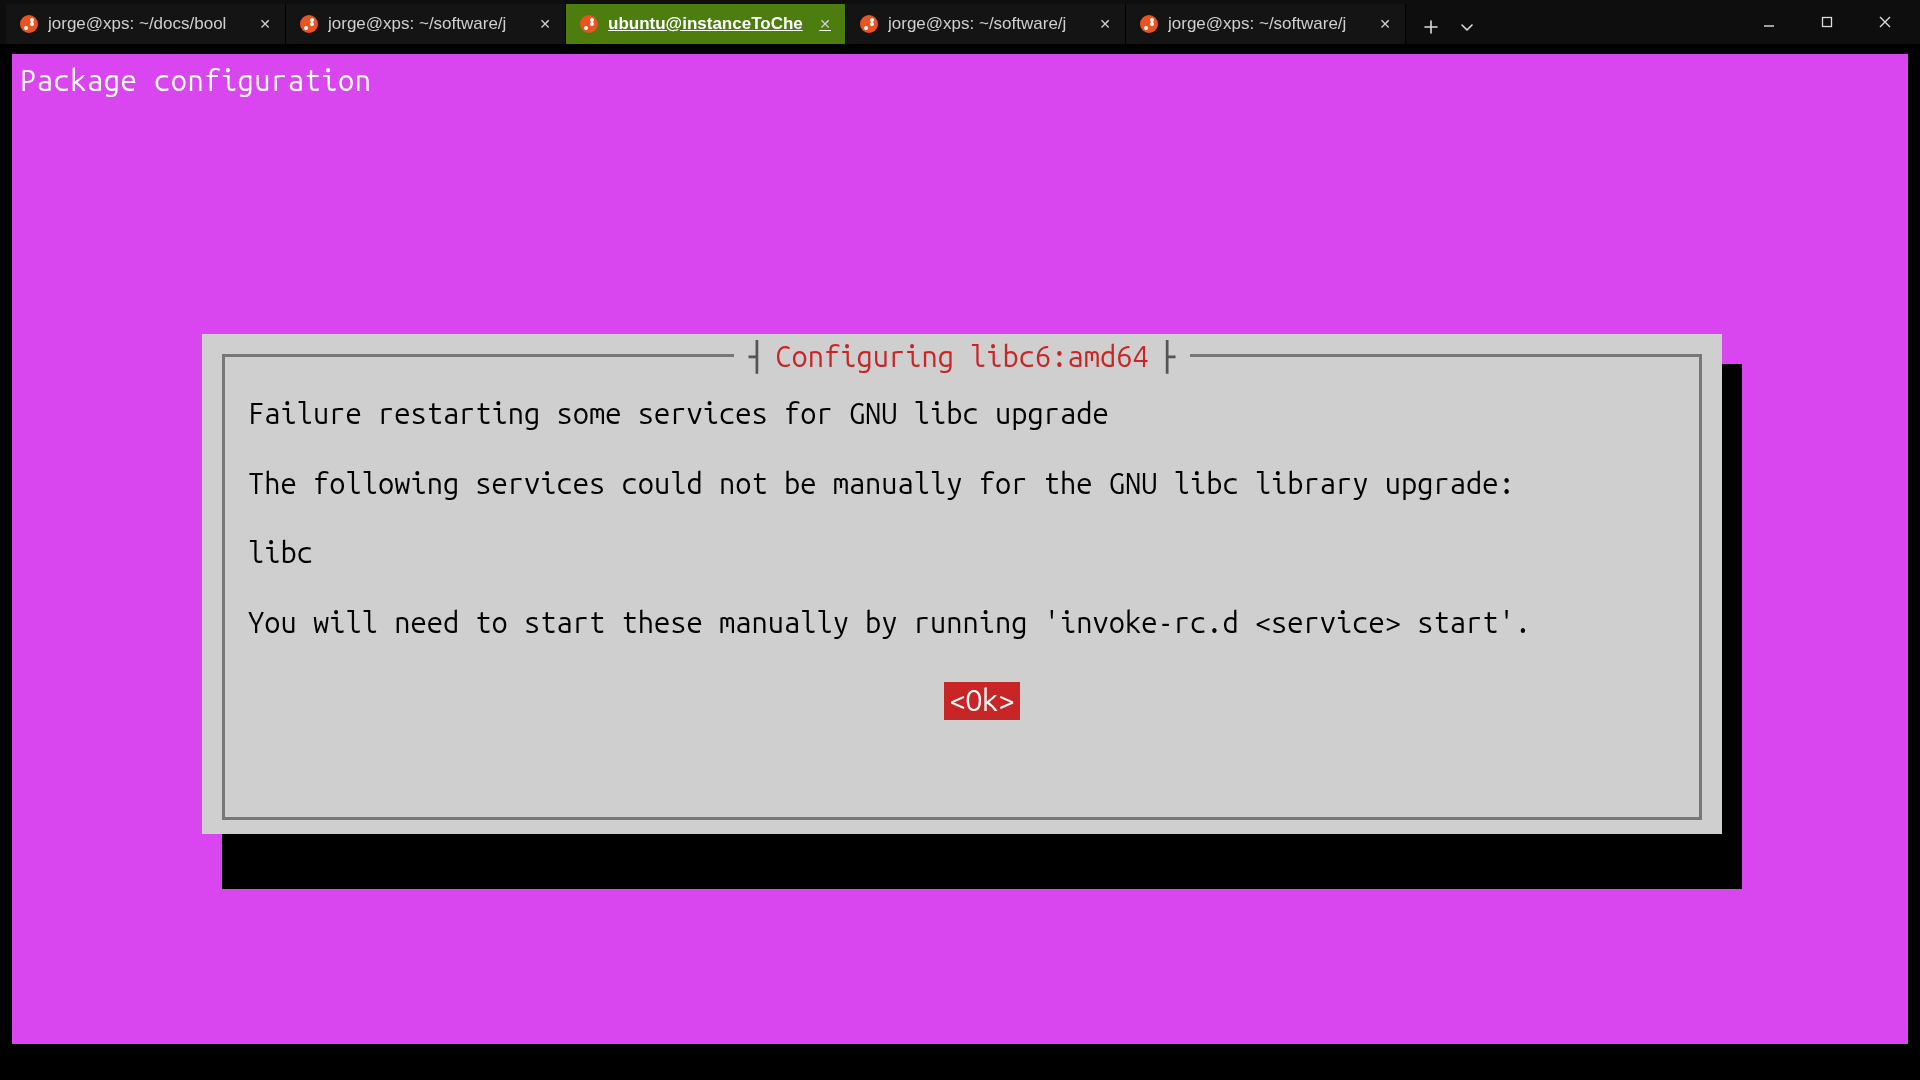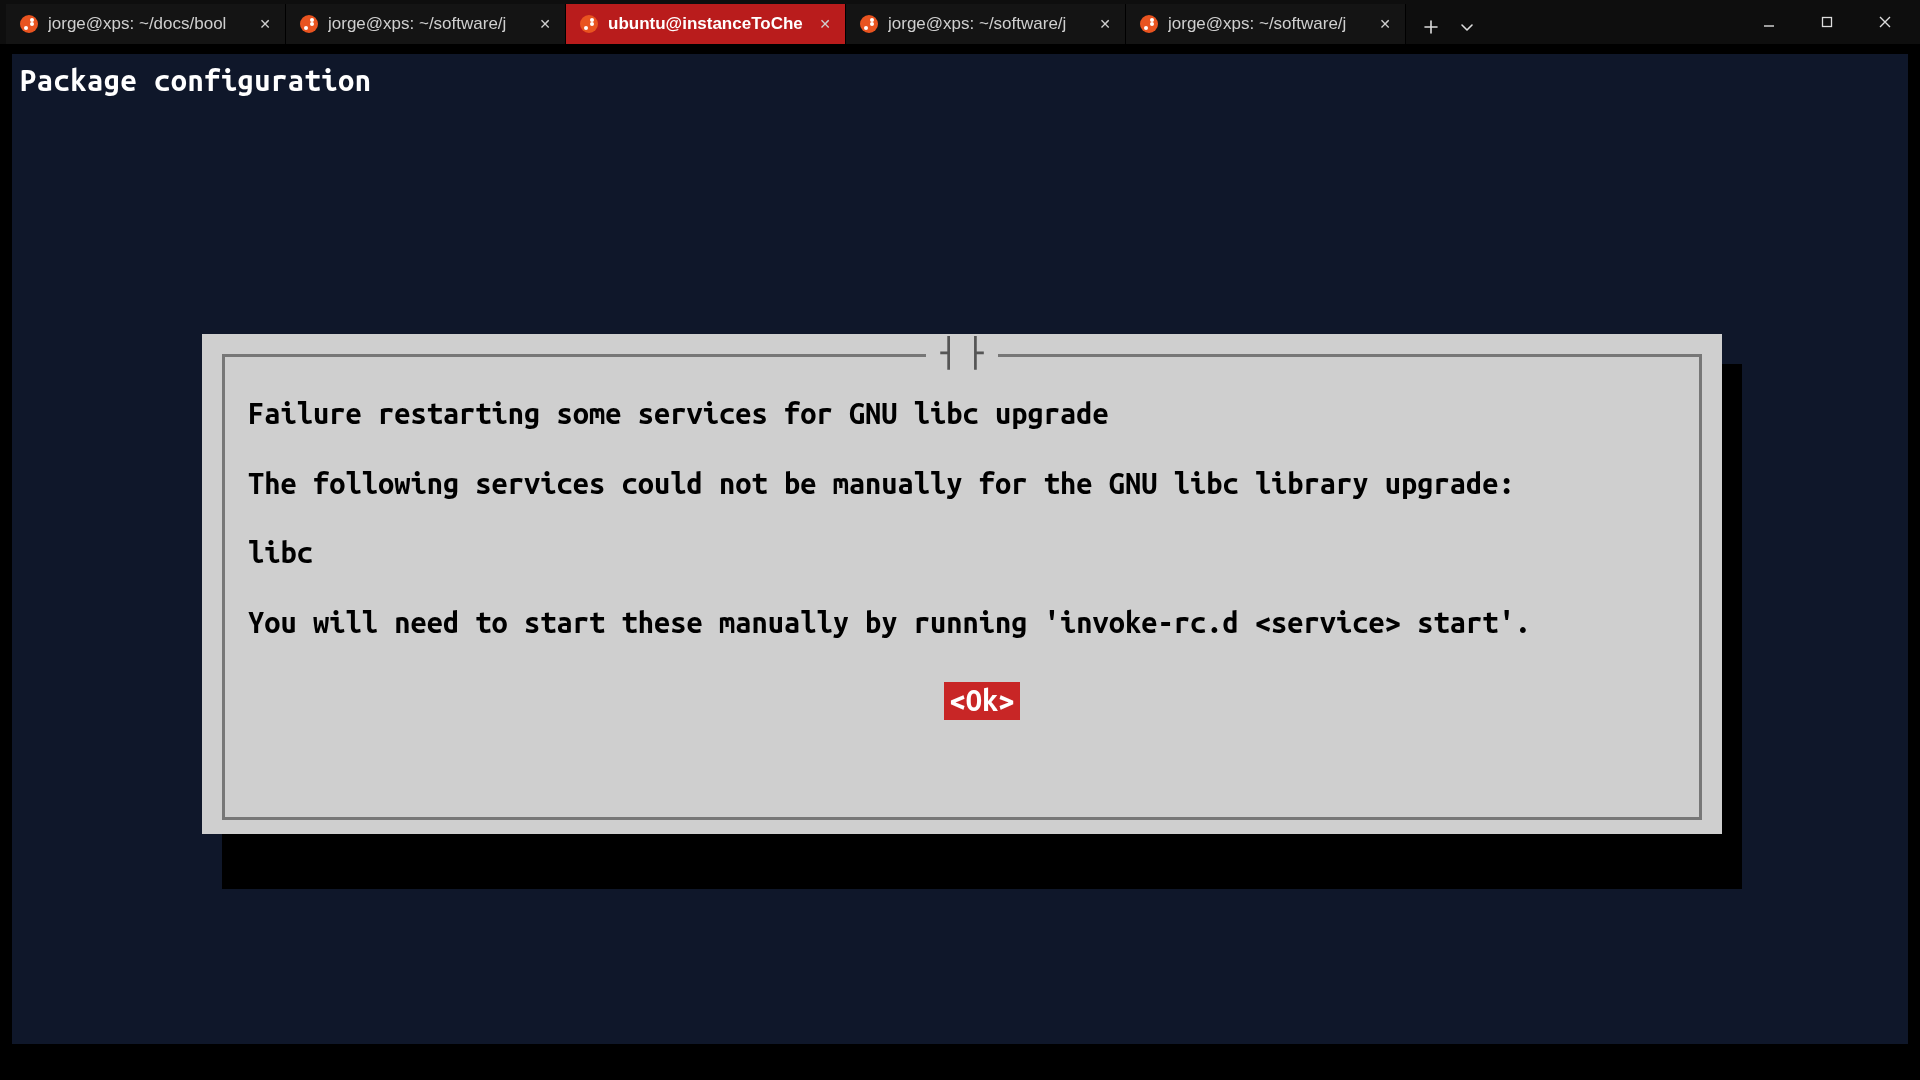--- a/index.html
+++ b/index.html
@@ -3,41 +3,41 @@
 <meta charset="utf-8">
 <style>
   * { box-sizing: border-box; }
   html, body { margin:0; padding:0; width:1920px; height:1080px; background:#000; font-family:"Segoe UI", sans-serif; overflow:hidden; }
 
   
   .titlebar { display:flex; align-items:center; height:44px; background:#0e0e0e; color:#ccc; padding:0 6px 0 6px; }
   .tabs { display:flex; flex:1; height:100%; align-items:flex-end; }
   .tab  { display:flex; align-items:center; gap:10px; height:40px; padding:0 14px; min-width:280px; max-width:300px;
           color:#cfcfcf; font-size:17px; border-right:1px solid #000; position:relative; }
-  .tab.active { background:#b91c1c; color:#ffffff; }
+  .tab.active { background:#4d7c0f; color:#ffffff;text-decoration:underline; }
   .tab:not(.active) { background:#141414; }
   .tab .title { white-space:nowrap; overflow:hidden; text-overflow:clip; flex:1; }
   .tab.active .title { font-weight:600; }
   .tab .close { font-size:14px; color:#cfcfcf; cursor:pointer; }
 
   .ubuntu-icon { width:18px; height:18px; border-radius:50%; background:#e95420; position:relative; flex:0 0 18px; }
   .ubuntu-icon::before,
   .ubuntu-icon::after { content:""; position:absolute; background:#fff; border-radius:50%; }
   .ubuntu-icon::before { width:4px; height:4px; top:3px; left:10px; }
   .ubuntu-icon::after  { width:4px; height:4px; bottom:3px; left:4px; box-shadow:6px -4px 0 0 #fff; }
 
   .tab-controls { display:flex; align-items:center; gap:2px; padding-left:8px; }
   .tab-controls .ctl { width:34px; height:34px; display:flex; align-items:center; justify-content:center; color:#ddd; font-size:18px; cursor:pointer; }
   .window-controls { display:flex; margin-left:auto; }
   .window-controls .wctl { width:58px; height:44px; display:flex; align-items:center; justify-content:center; color:#ddd; cursor:pointer; }
 
   
   .terminal-wrap { position:absolute; top:44px; left:0; right:0; bottom:24px; background:#000; padding:10px 12px 12px 12px; }
-  .terminal-inner { width:100%; height:100%; background:#0f172a; position:relative;
-                    font-family:"Ubuntu Mono","DejaVu Sans Mono",monospace; font-size:29px; line-height:1.3;font-weight:bold; }
+  .terminal-inner { width:100%; height:100%; background:#d946ef; position:relative;
+                    font-family:"Ubuntu Mono","DejaVu Sans Mono",monospace; font-size:29px; line-height:1.3; }
   .header-text { position:absolute; top:8px; left:8px; color:#fff; letter-spacing:0.5px; }
 
   .dialog-shadow { position:absolute; left:210px; top:310px; width:1520px; height:525px; background:#000; }
   .dialog { position:absolute; left:190px; top:280px; width:1520px; height:500px; background:#cfcfcf; color:#000; }
   .dialog-rule { position:absolute; top:20px; left:20px; right:20px; height:0; border-top:3px solid #777; }
   .dialog-title-wrap { position:absolute; top:4px; left:0; right:0; display:flex; justify-content:center; }
   .dialog-title { background:#cfcfcf; padding:0 14px; color:#c82626; display:flex; align-items:center; gap:10px; }
   .dialog-title .bracket { color:#555; font-size:30px; line-height:1; }
   .dialog-vleft, .dialog-vright { position:absolute; top:22px; bottom:14px; width:3px; background:#777; }
   .dialog-vleft { left:20px; } .dialog-vright { right:20px; }
@@ -130,20 +130,21 @@
 
     <div class="dialog">
       <div class="dialog-rule"></div>
       <div class="dialog-vleft"></div>
       <div class="dialog-vright"></div>
       <div class="dialog-bottom"></div>
 
       <div class="dialog-title-wrap">
         <div class="dialog-title">
           <span class="bracket">┤</span>
+          <span>Configuring libc6:amd64</span>
           <span class="bracket">├</span>
         </div>
       </div>
 
       <div class="dialog-body">
         <p>Failure restarting some services for GNU libc upgrade</p>
         <p>The following services could not be manually for the GNU libc library upgrade:</p>
         <p>libc</p>
         <p>You will need to start these manually by running 'invoke-rc.d &lt;service&gt; start'.</p>
       </div>

